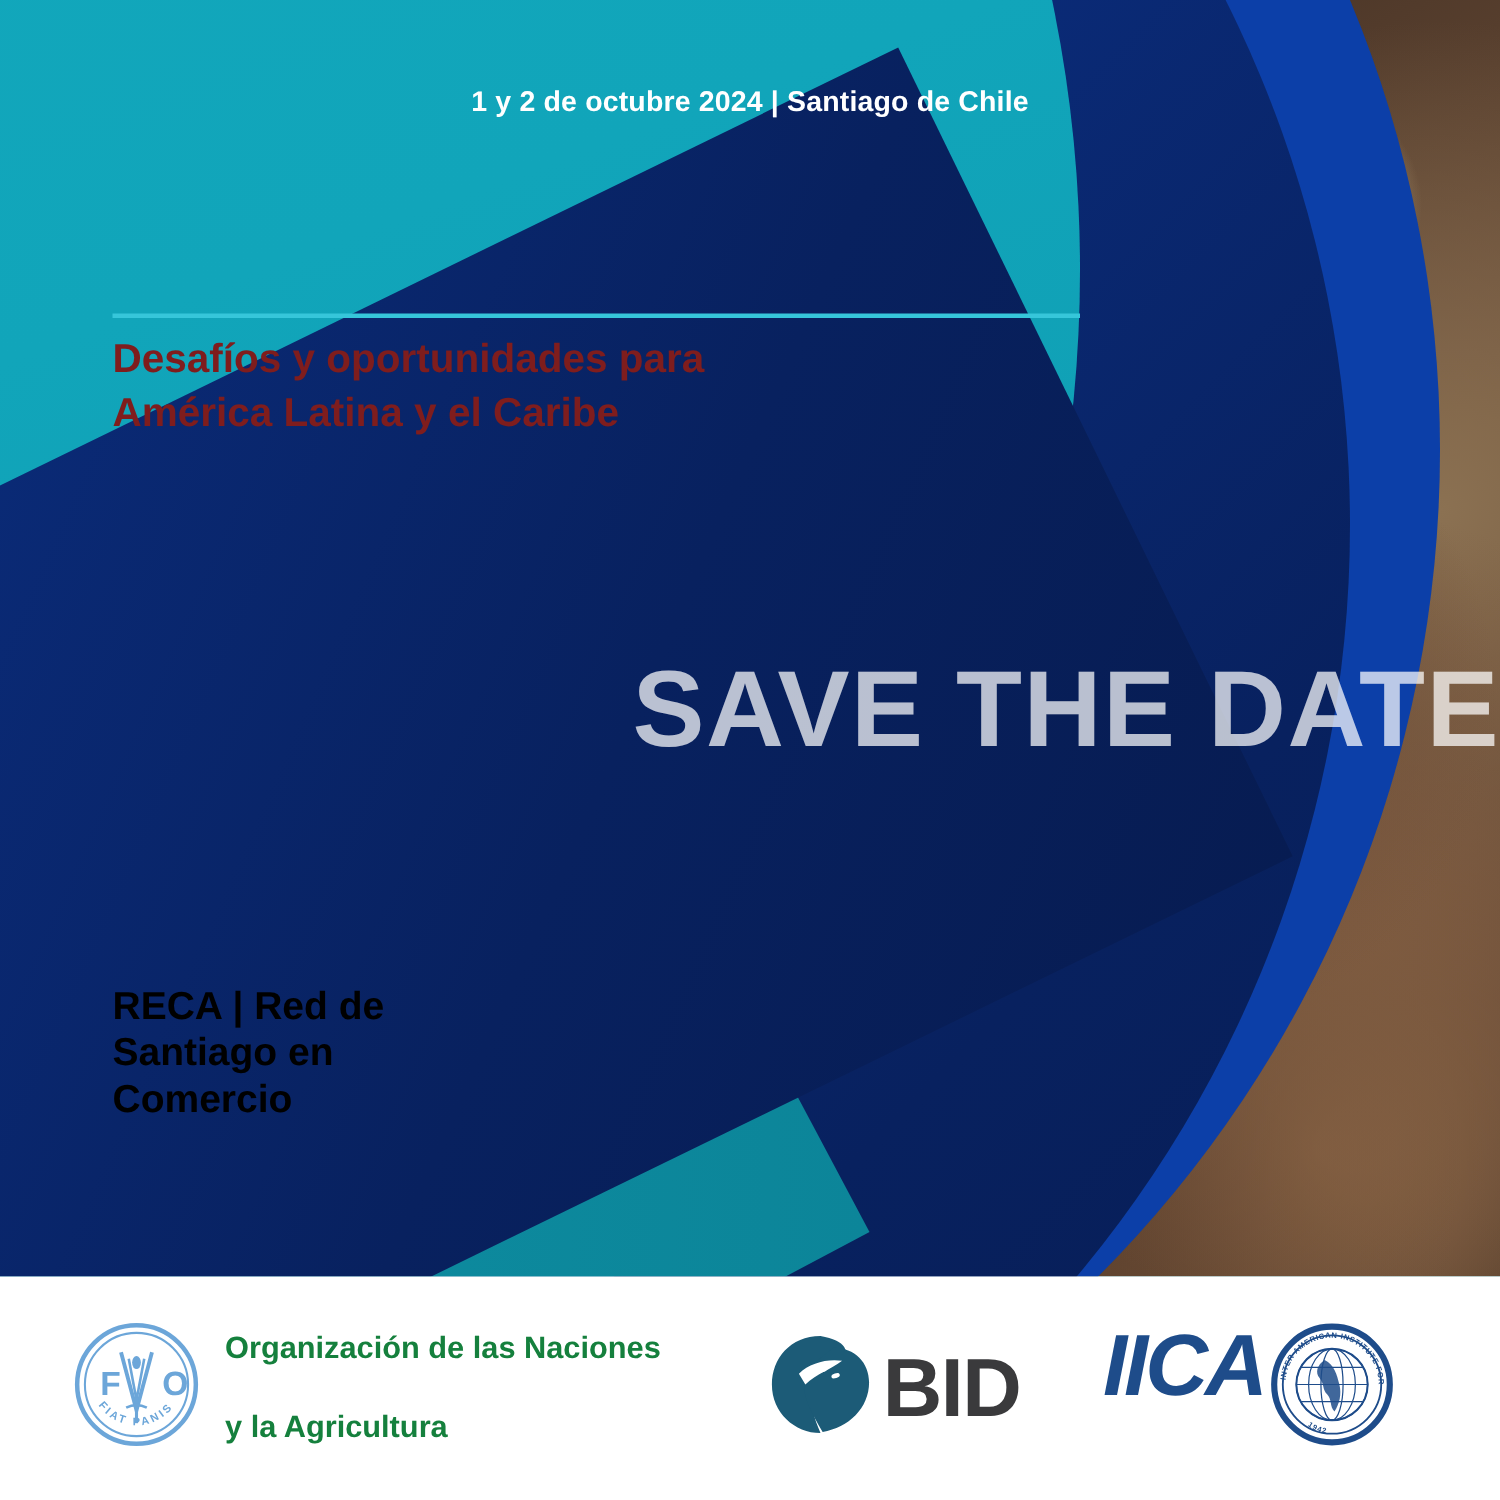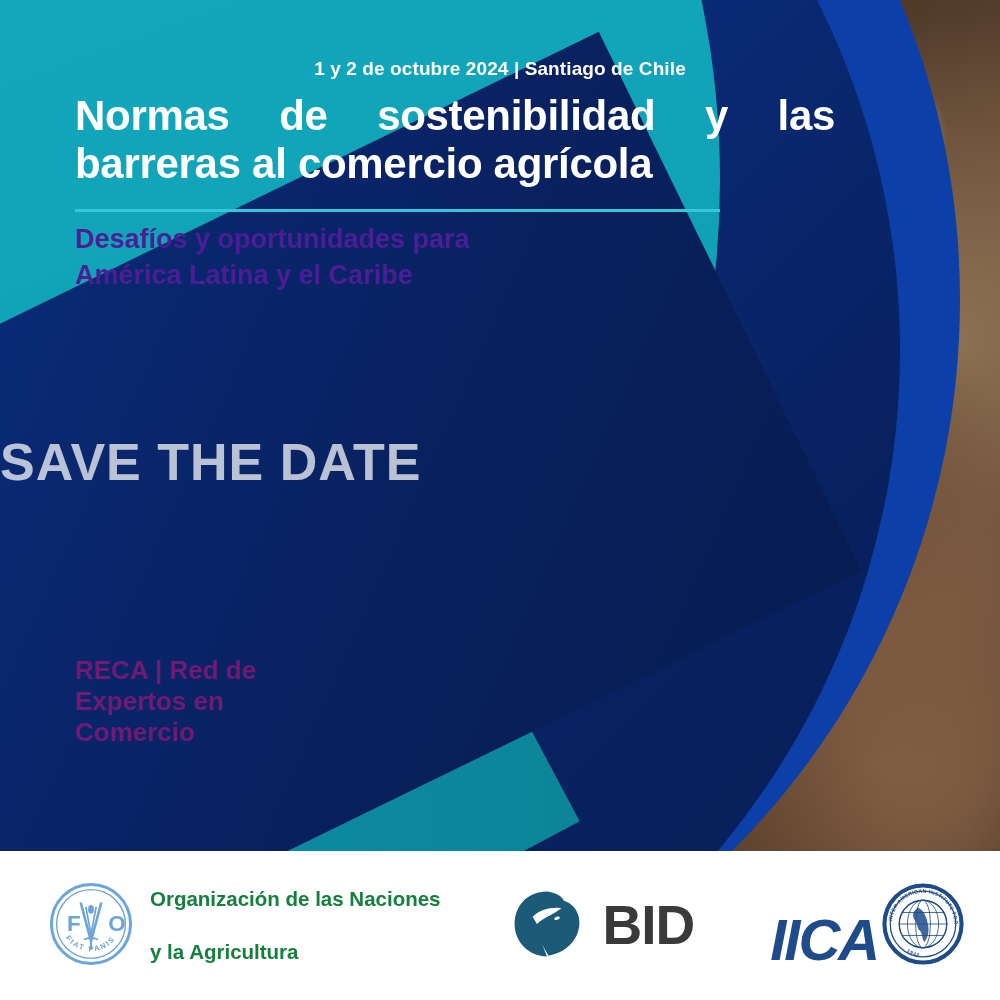--- a/index.html
+++ b/index.html
@@ -122,42 +122,42 @@
     position:absolute;
     left:75px; top:209px;
     width:645px; height:3px;
     background:#36C6DA;
   }
 
   .subtitle {
     position:absolute;
     left:75px; top:222px;
     width:640px;
-    color:#4c1d95;
+    color:#7f1d1d;
     font-size:27px;
     font-weight:bold;
     line-height:1.33;
   }
 
   .save {
     position:absolute;
     left:0; top:432px;
     width:1000px;
-    text-align:left;
+    text-align:right;
     color:rgba(255,255,255,.72);
-    font-size:52px;
+    font-size:72px;
     font-weight:bold;
     letter-spacing:1px;
   }
 
   .reca {
     position:absolute;
     left:75px; top:655px;
     width:265px;
-    color:#701a75;
+    color:#000000;
     font-size:26px;
     font-weight:bold;
     line-height:1.19;
   }
 
   
   .footer {
     position:absolute;
     left:0; top:851px;
     width:1000px; height:149px;
@@ -168,28 +168,28 @@
   .logo-fao { display:flex; align-items:center; margin-left:48px; }
   .fao-text {
     margin-left:16px;
     color:#15803d;
     font-size:20.5px;
     font-weight:bold;
     line-height:1.3;
   }
   .logo-bid { display:flex; align-items:center; margin-left:70px; }
   .bid-text {
-    margin-left:20px;
+    margin-left:6px;
     color:#3A3A3C;
     font-size:55px;
     font-weight:bold;
     letter-spacing:-1px;
     line-height:1;
   }
-  .logo-iica { display:flex; align-items:flex-end; margin-left:76px; }
+  .logo-iica { display:flex; align-items:flex-start; margin-left:55px; }
   .iica-text {
     color:#1E4C8A;
     font-size:58px;
     font-weight:bold;
     font-style:italic;
     letter-spacing:-2px;
     line-height:1;
   }
 </style>
 </head>
@@ -200,38 +200,34 @@
   <div class="art">
     <div class="photo"></div>
     <div class="ribbon"></div>
     <div class="navy"></div>
     <div class="teal"></div>
     <div class="teal-bottom"></div>
     <div class="navy-bottom"></div>
 
     <div class="head">
       <div class="dateline">1 y 2 de octubre 2024 | Santiago de Chile</div>
-      <div class="title">
-        <span class="l1">Normas de sostenibilidad y las</span>
-        <span class="l2">barreras al comercio agrícola</span>
-      </div>
     </div>
 
     <div class="divider"></div>
 
     <div class="subtitle">
       <div>Desafíos y oportunidades para</div>
       <div>América Latina y el Caribe</div>
     </div>
 
     <div class="save">SAVE THE DATE</div>
 
     <div class="reca">
       <div>RECA | Red de</div>
-      <div>Expertos en</div>
+      <div>Santiago en</div>
       <div>Comercio</div>
     </div>
   </div>
 
   <div class="footer">
 
     <div class="logo-fao">
       <span>
         <svg width="86" height="86" viewBox="0 0 100 100">
           <circle cx="50" cy="50" r="46" fill="none" stroke="#6CA6D9" stroke-width="3.5"></circle>

